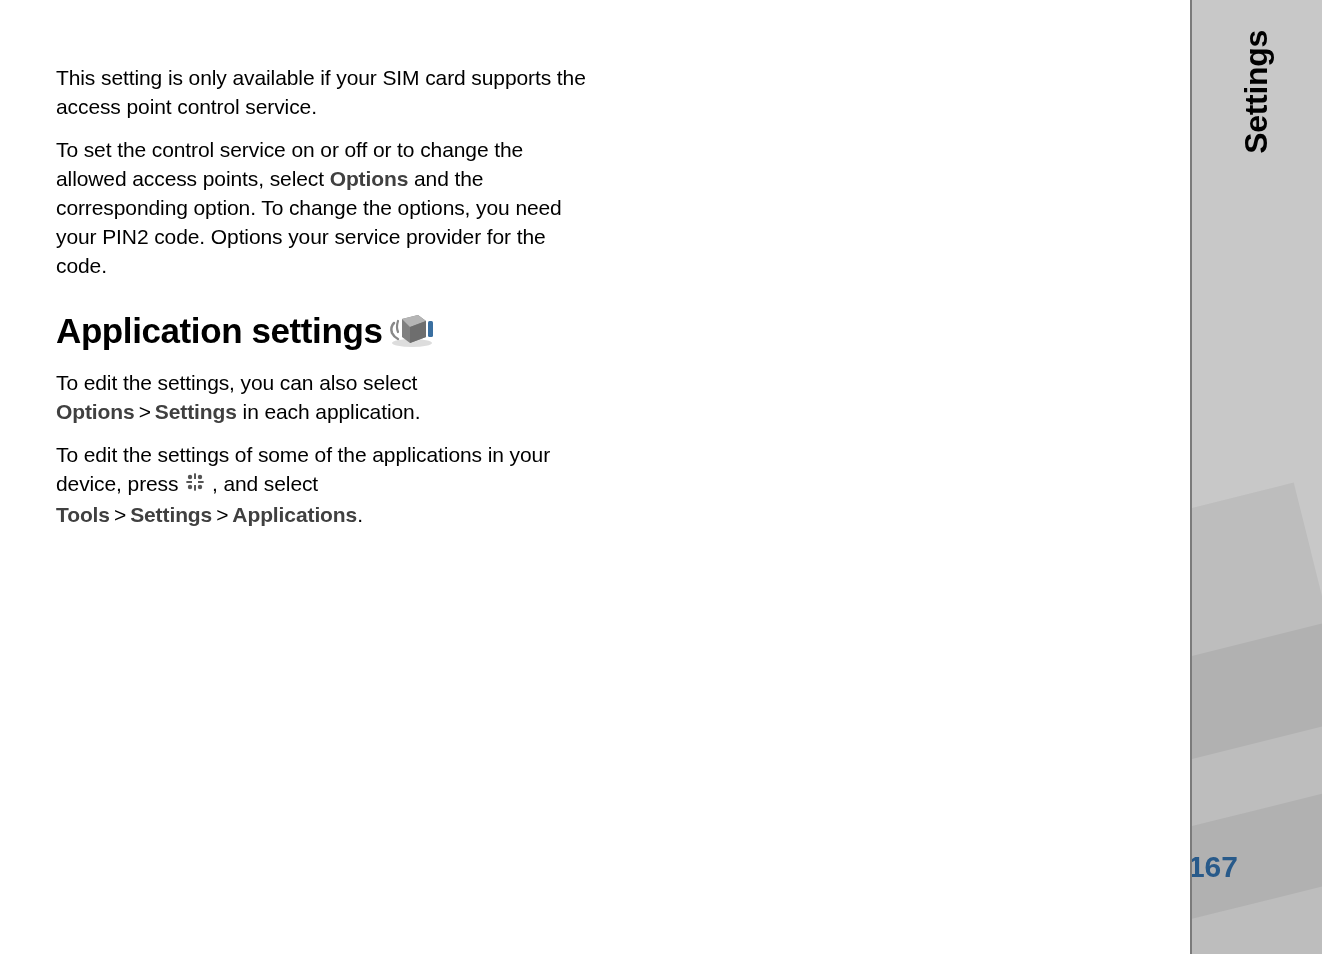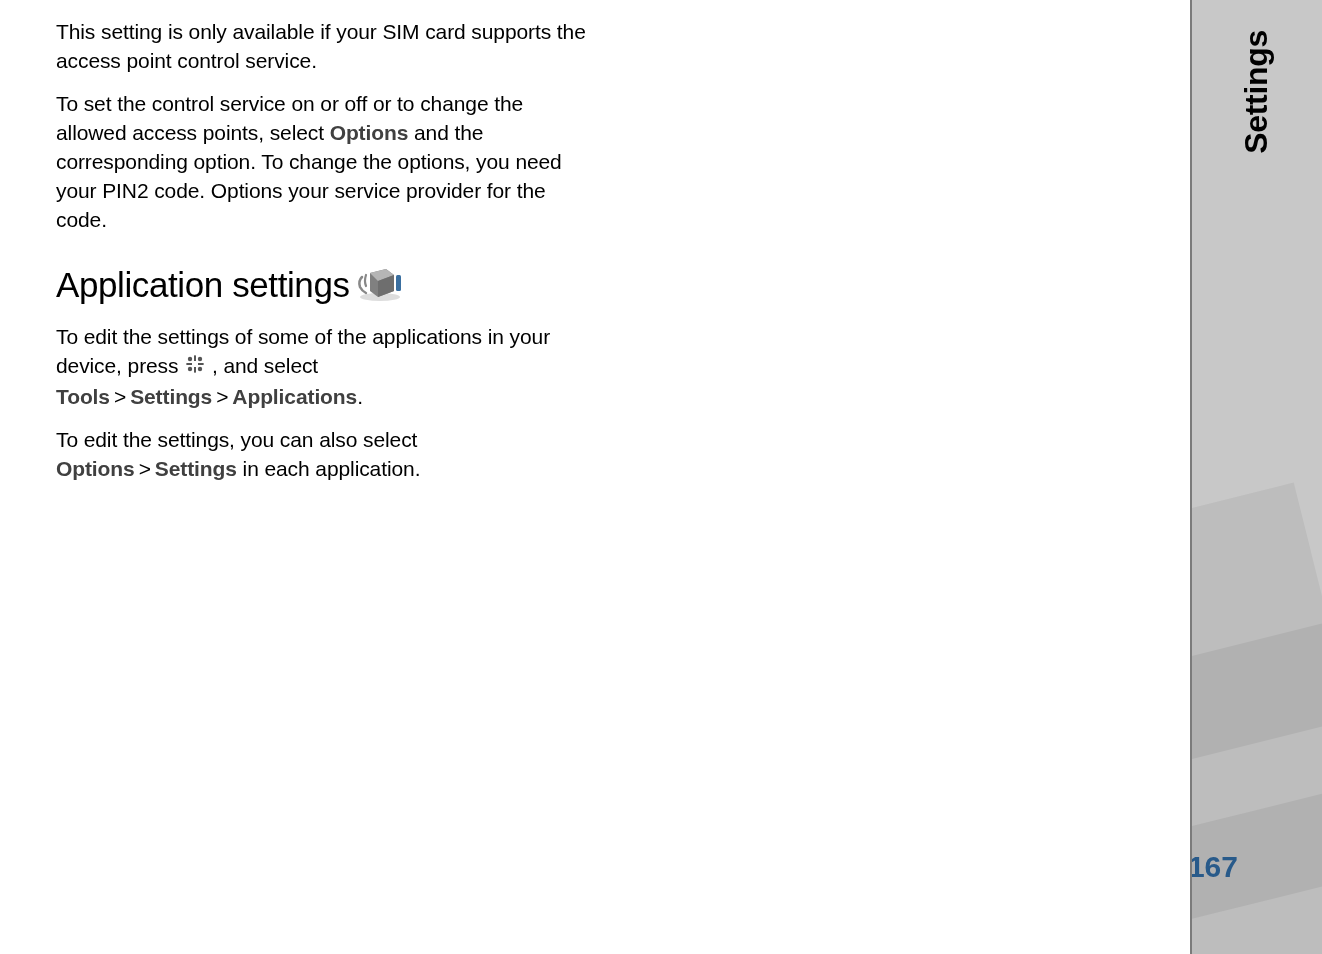--- a/index.html
+++ b/index.html
@@ -13,21 +13,21 @@
       width: 1322px;
       height: 954px;
       position: relative;
     }
     .page-container {
       position: absolute;
       left: 0;
       top: 0;
       width: 1152px;
       height: 954px;
-      padding: 18px 56px;
+      padding: 64px 56px;
     }
     .content-column {
       width: 530px;
     }
     .body-text {
       font-size: 21px;
       color: #000000;
       line-height: 1.38;
       margin-bottom: 14px;
       letter-spacing: -0.1px;
@@ -37,21 +37,21 @@
       color: #404040;
     }
     .heading-row {
       display: flex;
       align-items: center;
       margin-top: 26px;
       margin-bottom: 14px;
     }
     .heading-text {
       font-size: 35px;
-      font-weight: normal;
+      font-weight: bold;
       color: #000000;
       letter-spacing: -0.4px;
     }
     .heading-icon-svg {
       width: 56px;
       height: 44px;
     }
     .bc-sep {
       padding: 0 4px;
       color: #000000;
@@ -166,27 +166,27 @@
           <path d="M20 12 L36 8 L44 14 L28 20 Z" fill="#b5b5b5"></path>
           <path d="M28 20 L44 14 L44 30 L28 36 Z" fill="#6e6e6e"></path>
           <path d="M12 16 Q8 20 10 26 Q12 30 16 32" stroke="#888888" stroke-width="2.5" fill="none" stroke-linecap="round"></path>
           <path d="M16 14 Q14 20 16 25" stroke="#888888" stroke-width="2.2" fill="none" stroke-linecap="round"></path>
           <rect x="46" y="14" width="5" height="16" rx="1.5" fill="#3a6fa0"></rect>
         </svg>
       </span>
     </div>
 
     <p class="body-text">
+      <span>To edit the settings, you can also select </span><span class="bold-inline">Options</span><span class="bc-sep">&gt;</span><span class="bold-inline">Settings</span><span> in each application.</span>
+    </p>
+
+    <p class="body-text">
       <span>To edit the settings of some of the applications in your device, press </span><span class="inline-icon"><svg width="22" height="22" viewBox="0 0 22 22">
             <circle cx="6" cy="6" r="2.2" fill="#555"></circle>
             <circle cx="16" cy="6" r="2.2" fill="#555"></circle>
             <circle cx="6" cy="16" r="2.2" fill="#555"></circle>
             <circle cx="16" cy="16" r="2.2" fill="#555"></circle>
             <path d="M10 3 Q11 1 12 3 L12 8 L10 8 Z M3 10 Q1 11 3 12 L8 12 L8 10 Z M19 10 Q21 11 19 12 L14 12 L14 10 Z M10 19 Q11 21 12 19 L12 14 L10 14 Z" fill="#555"></path>
           </svg></span><span> , and select </span><span class="bold-inline">Tools</span><span class="bc-sep">&gt;</span><span class="bold-inline">Settings</span><span class="bc-sep">&gt;</span><span class="bold-inline">Applications</span><span>.</span>
     </p>
 
-    <p class="body-text">
-      <span>To edit the settings, you can also select </span><span class="bold-inline">Options</span><span class="bc-sep">&gt;</span><span class="bold-inline">Settings</span><span> in each application.</span>
-    </p>
-
   </div>
 </div>
 
 </body></html>

